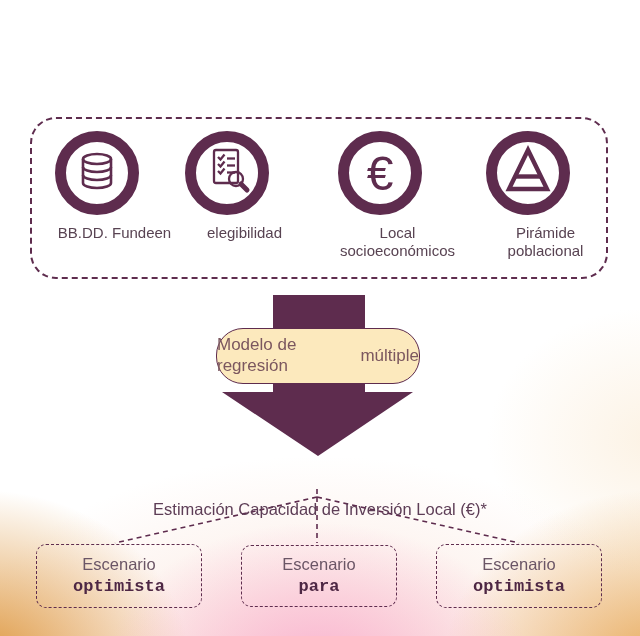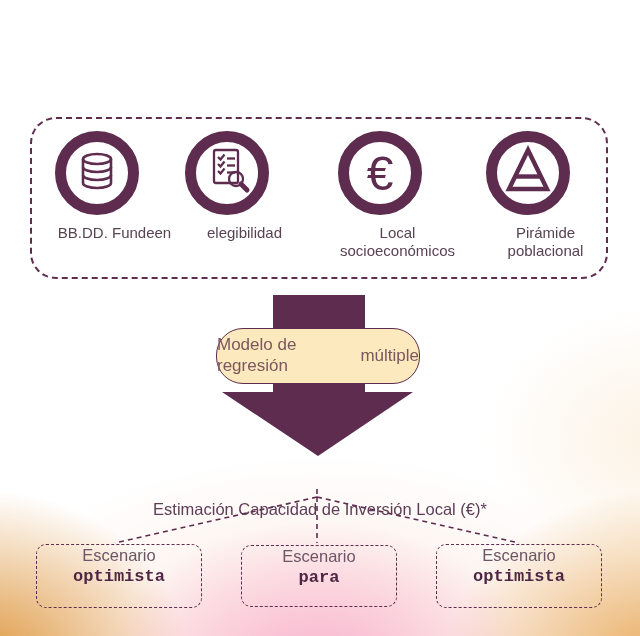--- a/index.html
+++ b/index.html
@@ -44,21 +44,21 @@
     font-size:17px;line-height:1.22;font-weight:500;
     color:var(--pill-text,#7b575f);
   }
   .estimation{
     position:absolute;left:0;top:459px;width:640px;text-align:center;z-index:2;
     font-size:16.5px;font-weight:500;color:var(--estimation-text,#5d3d56);margin-top:41px;
   }
   .scenario{
     position:absolute;z-index:2;
     border:1.7px dashed var(--primary,#5e2c4e);border-radius:10px;
-    display:flex;flex-direction:column;align-items:center;
+    display:flex;flex-direction:column;align-items:center;justify-content:center;
     background:transparent;line-height:1.3;
   }
   .scenario .sc-line1{font-size:16.5px;color:var(--scenario-prefix,#6b5666);font-weight:500;}
   .scenario .sc-line2{font-size:17px;font-weight:bold;color:var(--scenario-bold,#4e2744);font-family:Liberation Mono, monospace;}
   #box-optimista{left:36px;top:544px;width:164px;height:62px;}
   #box-base{left:241px;top:545px;width:154px;height:60px;}
   #box-pesimista{left:436px;top:544px;width:164px;height:62px;}
 </style>
 </head>
 <body>

